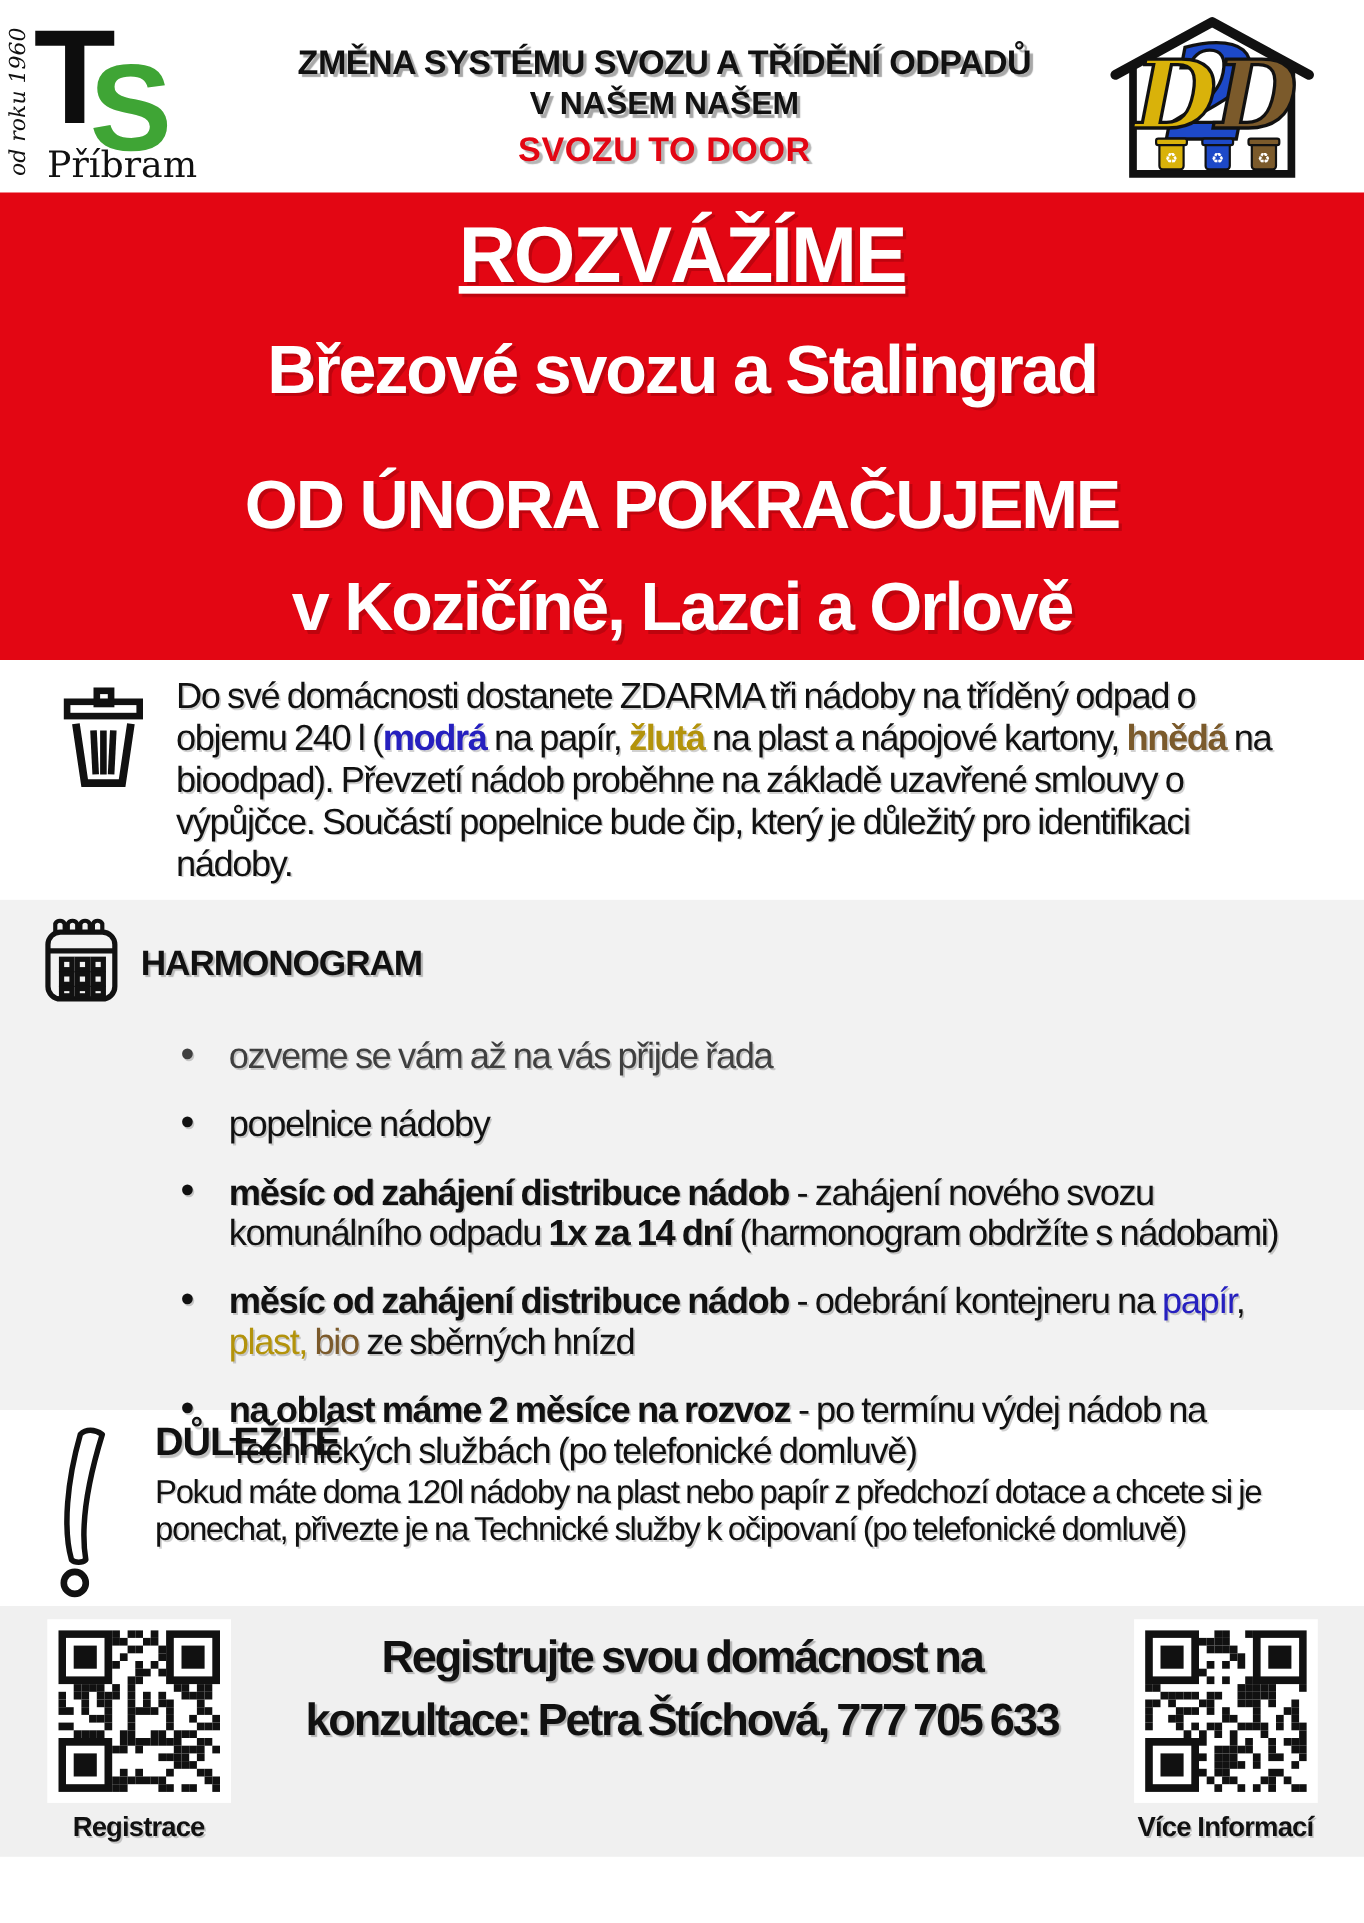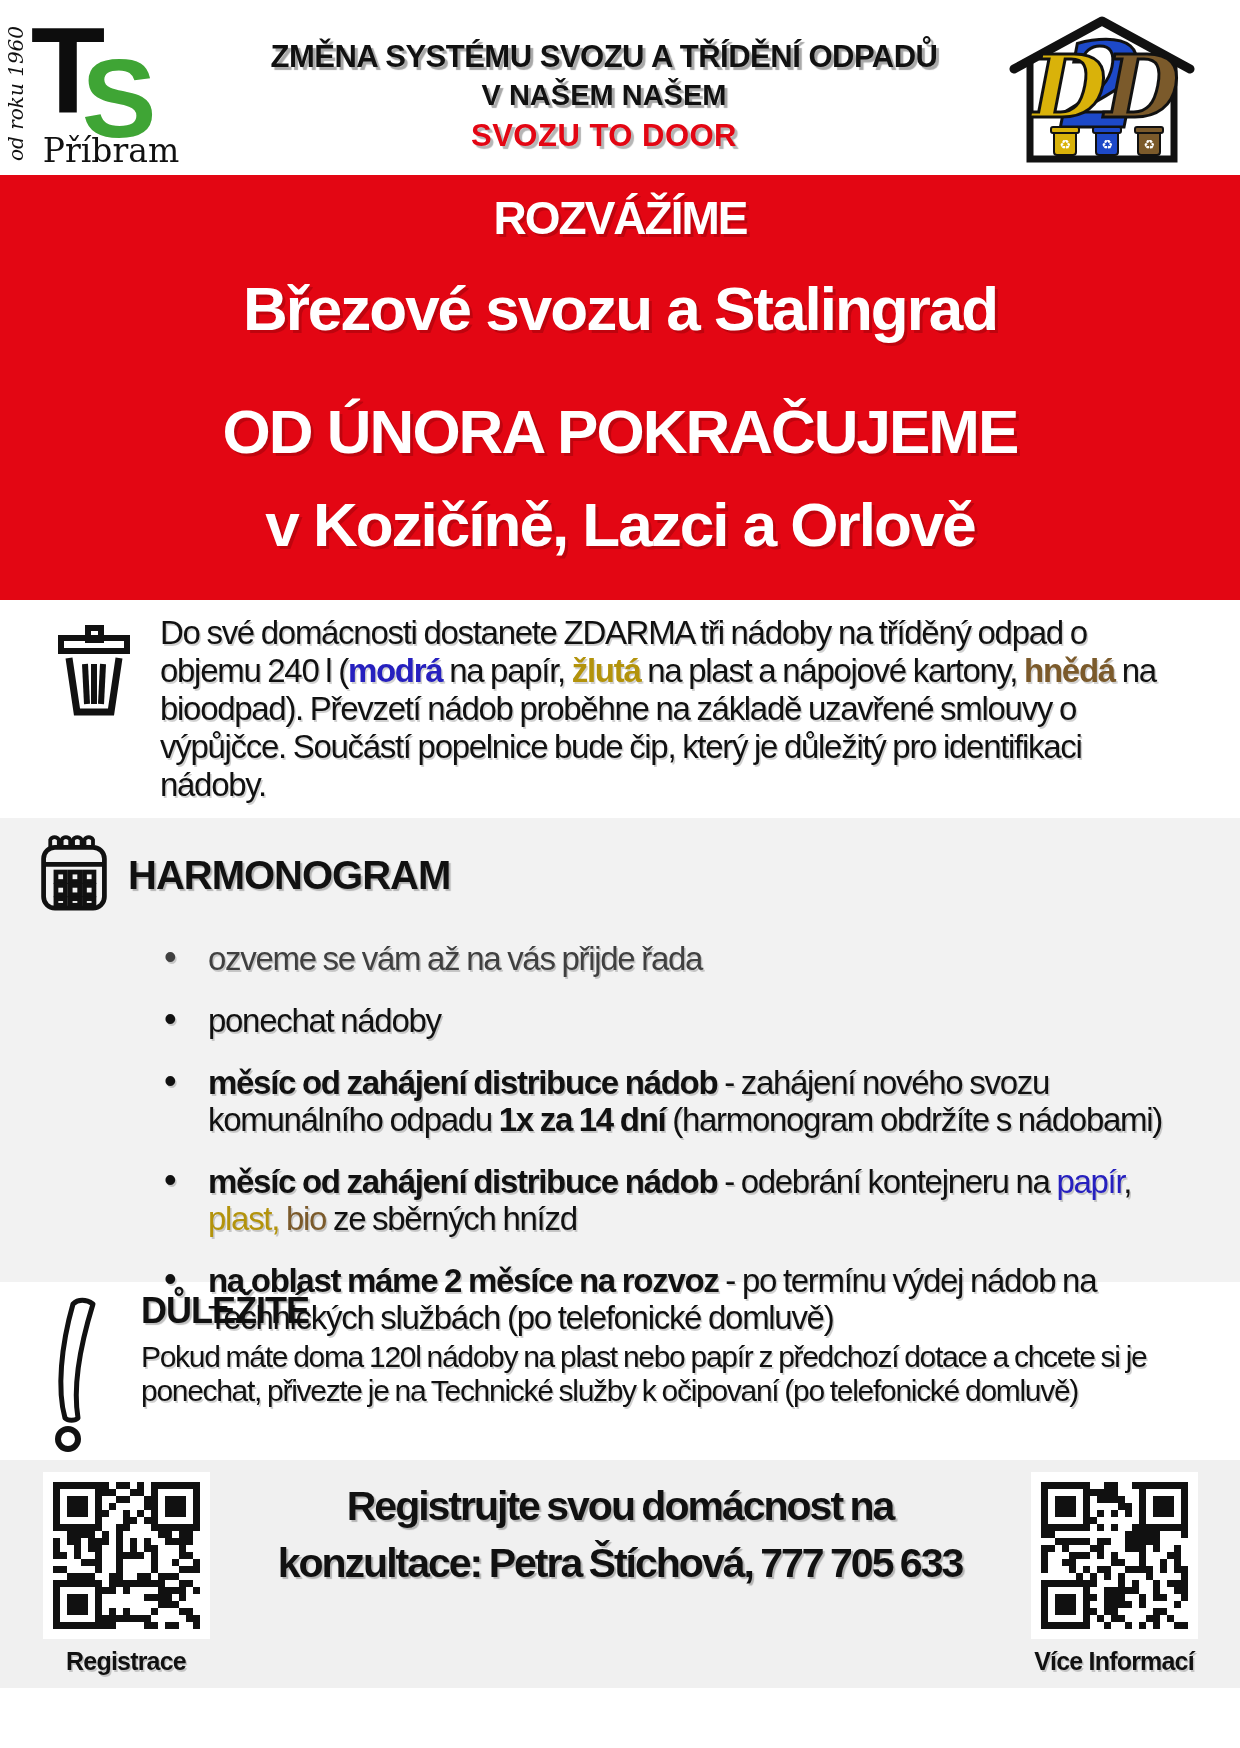--- a/index.html
+++ b/index.html
@@ -11,38 +11,38 @@
   .header{height:175px;display:flex;align-items:center;box-sizing:border-box;padding:0 18px 0 6px;background:#fff;}
   .ts-logo{width:210px;flex:none;}
   .titles{flex:1;text-align:center;margin-top:18px;}
   .title1{font-size:31px;font-weight:bold;letter-spacing:-0.5px;text-shadow:3px 3px 1px #a8a8a8;}
   .title2{font-size:29px;font-weight:bold;margin-top:4px;text-shadow:3px 3px 1px #a8a8a8;}
   .title3{font-size:31px;font-weight:bold;color:#e30613;margin-top:6px;letter-spacing:0.5px;text-shadow:3px 3px 1px #b5b5b5;}
   .d2d-logo{width:230px;flex:none;}
   
   .banner{height:425px;background:#e30613;color:#fff;text-align:center;box-sizing:border-box;padding-top:16px;}
   .banner div{font-weight:bold;letter-spacing:-2px;text-shadow:3px 3px 0 rgba(80,0,0,0.25);}
-  .b1{font-size:46px;}
+  .b1{font-size:72px;text-decoration:underline;}
   .b2{font-size:62px;margin-top:28px;}
   .b3{font-size:62px;margin-top:52px;}
   .b4{font-size:62px;margin-top:22px;}
   
   .intro{height:218px;box-sizing:border-box;display:flex;padding:14px 50px 0 44px;background:#fff;}
   .intro-icon{width:116px;flex:none;padding-top:4px;}
   .intro-text{flex:1;font-size:33px;line-height:38px;letter-spacing:-1.3px;word-spacing:-1px;text-shadow:1.5px 1.5px 0 rgba(0,0,0,0.18);}
   .c-blue{color:#2620bf;font-weight:bold;}
   .c-yellow{color:#b3930b;font-weight:bold;}
   .c-brown{color:#7b5a2b;font-weight:bold;}
   .c-blue-n{color:#2620bf;}
   .c-yellow-n{color:#b3930b;}
   .c-brown-n{color:#7b5a2b;}
   
   .harmo{height:464px;box-sizing:border-box;background:#f2f2f2;padding:12px 40px 0 36px;}
   .harmo-head{display:flex;align-items:center;}
-  .harmo-head .hh-title{font-size:40px;font-weight:bold;letter-spacing:-1px;margin-left:16px;text-shadow:2px 2px 1px rgba(0,0,0,0.25);}
+  .harmo-head .hh-title{font-size:32px;font-weight:bold;letter-spacing:-1px;margin-left:16px;text-shadow:2px 2px 1px rgba(0,0,0,0.25);}
   .harmo ul{list-style:none;margin:20px 0 0 122px;padding:0;}
   .harmo li{position:relative;padding-left:50px;font-size:33px;line-height:37px;letter-spacing:-1.3px;word-spacing:-1px;
             margin-bottom:25px;text-shadow:1.5px 1.5px 0 rgba(0,0,0,0.18);}
   .harmo li::before{content:"\2022";position:absolute;left:6px;top:-2px;font-size:36px;}
   .li-red{color:#404040;font-weight:normal;}
   
   .important{height:178px;box-sizing:border-box;display:flex;background:#fff;padding:8px 45px 0 41px;}
   .imp-icon{width:100px;flex:none;padding-top:6px;}
   .imp-body{flex:1;}
   .imp-title{font-size:36px;font-weight:bold;letter-spacing:-1px;text-shadow:2px 2px 1px rgba(0,0,0,0.25);}
@@ -146,21 +146,21 @@
             <rect x="21" y="72" width="10" height="7"></rect>
               <rect x="36" y="72" width="10" height="7"></rect>
               <rect x="51" y="72" width="10" height="7"></rect>
           </g>
         </svg>
       </span>
       <span class="hh-title">HARMONOGRAM</span>
     </div>
     <ul>
       <li class="li-red">ozveme se vám až na vás přijde řada</li>
-      <li>ponechat nádoby</li>
+      <li>popelnice nádoby</li>
       <li><b>měsíc od zahájení distribuce nádob</b><span> - zahájení nového svozu komunálního odpadu </span><b>1x za 14 dní</b><span> (harmonogram obdržíte s nádobami)</span></li>
       <li><b>měsíc od zahájení distribuce nádob</b><span> - odebrání kontejneru na </span><span class="c-blue-n">papír</span><span>, </span><span class="c-yellow-n">plast,</span><span> </span><span class="c-brown-n">bio</span><span> ze sběrných hnízd</span></li>
       <li><b>na oblast máme 2 měsíce na rozvoz</b><span> - po termínu výdej nádob na Technických službách (po telefonické domluvě)</span></li>
     </ul>
   </div>
 
   <div class="important">
     <div class="imp-icon">
       <svg width="72" height="160" viewBox="0 0 72 160" xmlns="http://www.w3.org/2000/svg">
         <path d="M32,8 C20,50 16,94 24,122 C27,125 34,125 37,122 C32,92 39,50 52,8 C45,3 37,3 32,8 Z" fill="#fff" stroke="#111" stroke-width="5" stroke-linejoin="round"></path>

